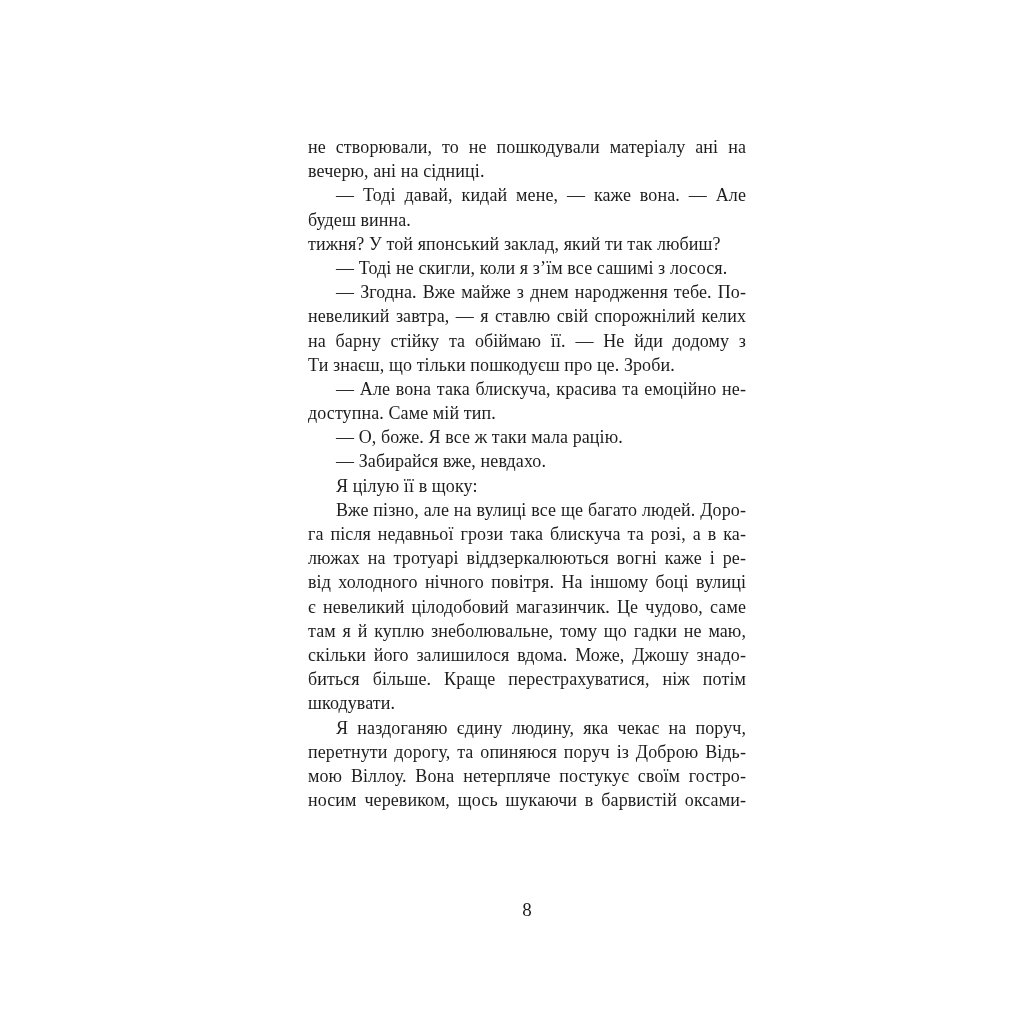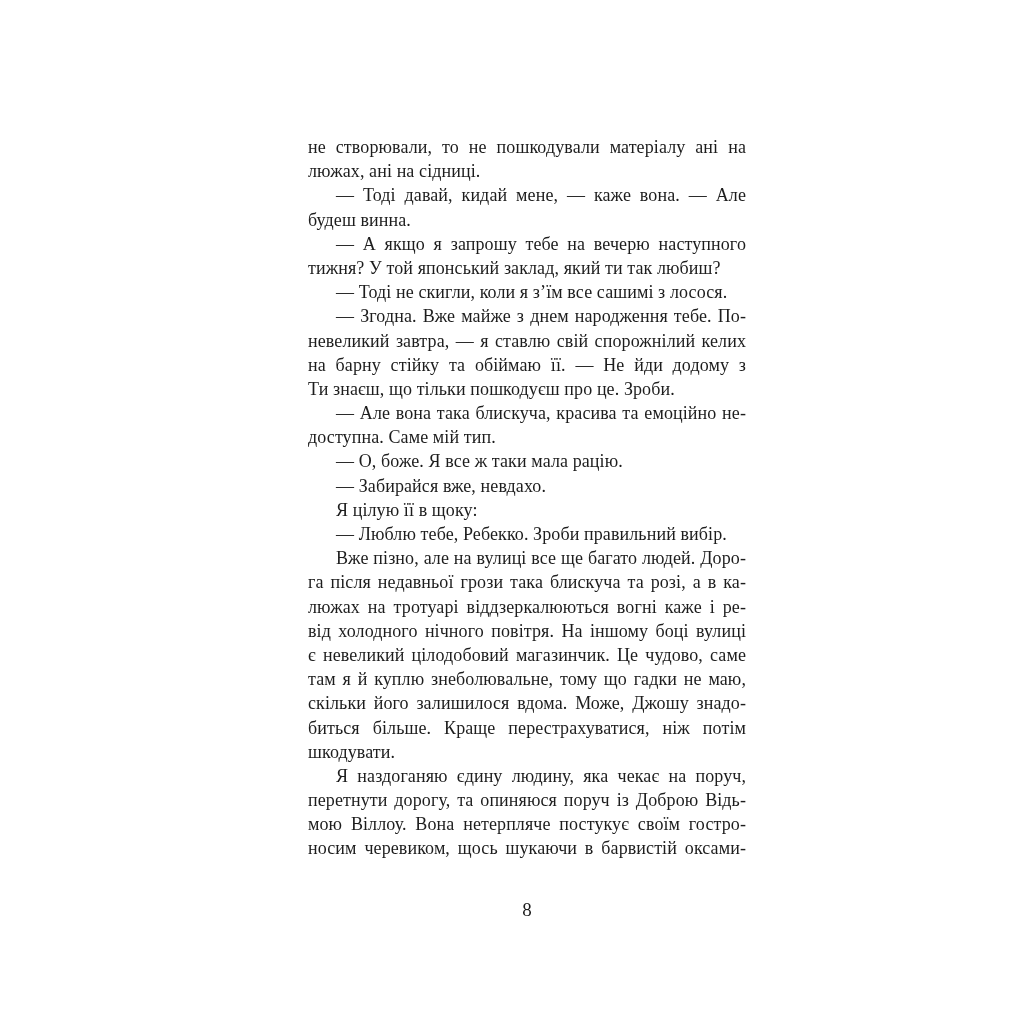--- a/index.html
+++ b/index.html
@@ -48,36 +48,34 @@
     line-height: 24px;
     color: #1d1d1d;
   }
 </style>
 </head>
 <body>
 
 <div class="page">
   <div class="text-block">
       <div class="line j">не створювали, то не пошкодували матеріалу ані на</div>
-      <div class="line">люжах, ані на сідниці.</div>
+      <div class="line">вечерю, ані на сідниці.</div>
       <div class="line j ind">— Тоді давай, кидай мене, — каже вона. — Але</div>
       <div class="line">будеш винна.</div>
-      <div class="line j ind">— А якщо я запрошу тебе на вечерю наступного</div>
       <div class="line">тижня? У той японський заклад, який ти так любиш?</div>
       <div class="line ind">— Тоді не скигли, коли я з’їм все сашимі з лосося.</div>
       <div class="line j ind">— Згодна. Вже майже з днем народження тебе. По-</div>
       <div class="line j">невеликий завтра, — я ставлю свій спорожнілий келих</div>
       <div class="line j">на барну стійку та обіймаю її. — Не йди додому з Прією.</div>
       <div class="line">Ти знаєш, що тільки пошкодуєш про це. Зроби.</div>
       <div class="line j ind">— Але вона така блискуча, красива та емоційно не-</div>
       <div class="line">доступна. Саме мій тип.</div>
       <div class="line ind">— О, боже. Я все ж таки мала рацію.</div>
       <div class="line ind">— Забирайся вже, невдахо.</div>
       <div class="line ind">Я цілую її в щоку:</div>
-      <div class="line ind">— Люблю тебе, Ребекко. Зроби правильний вибір.</div>
       <div class="line j ind">Вже пізно, але на вулиці все ще багато людей. Доро-</div>
       <div class="line j">га після недавньої грози така блискуча та розі, а в ка-</div>
       <div class="line j">люжах на тротуарі віддзеркалюються вогні каже і ре-</div>
       <div class="line j">від холодного нічного повітря. На іншому боці вулиці</div>
       <div class="line j">є невеликий цілодобовий магазинчик. Це чудово, саме</div>
       <div class="line j">там я й куплю знеболювальне, тому що гадки не маю,</div>
       <div class="line j">скільки його залишилося вдома. Може, Джошу знадо-</div>
       <div class="line j">биться більше. Краще перестрахуватися, ніж потім</div>
       <div class="line">шкодувати.</div>
       <div class="line j ind">Я наздоганяю єдину людину, яка чекає на поруч, щоб</div>

